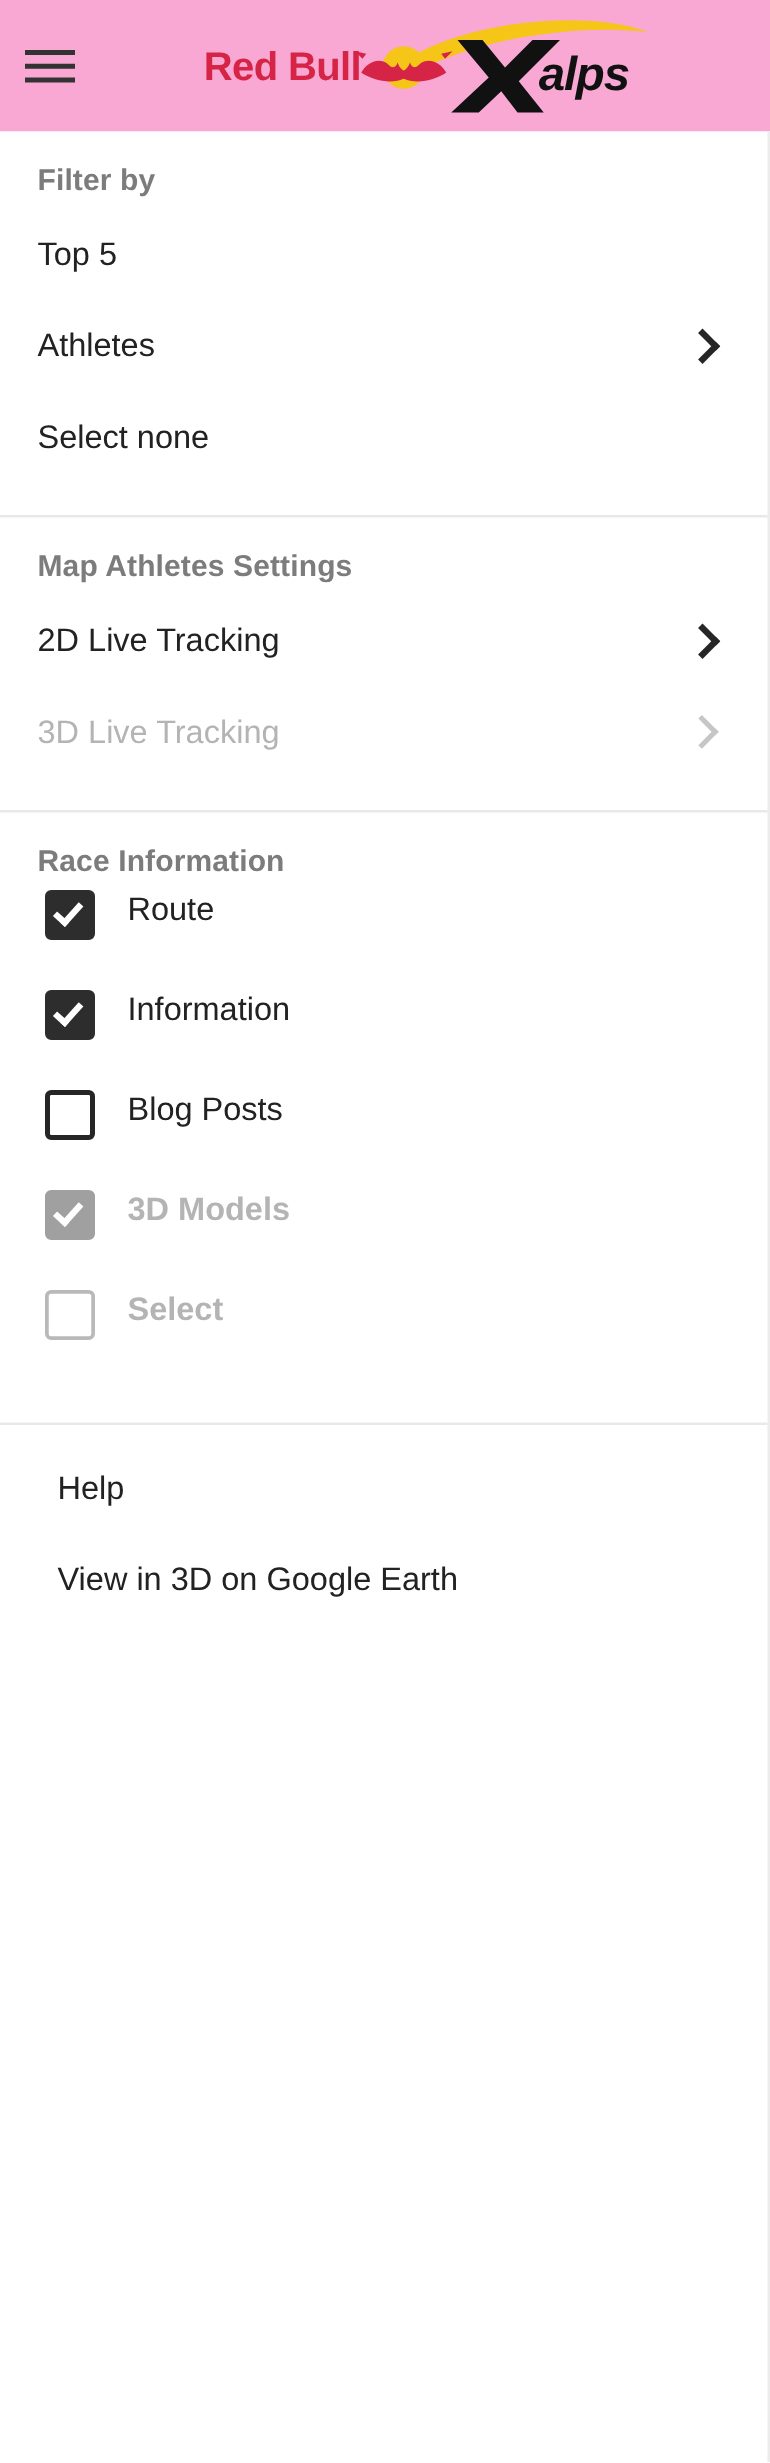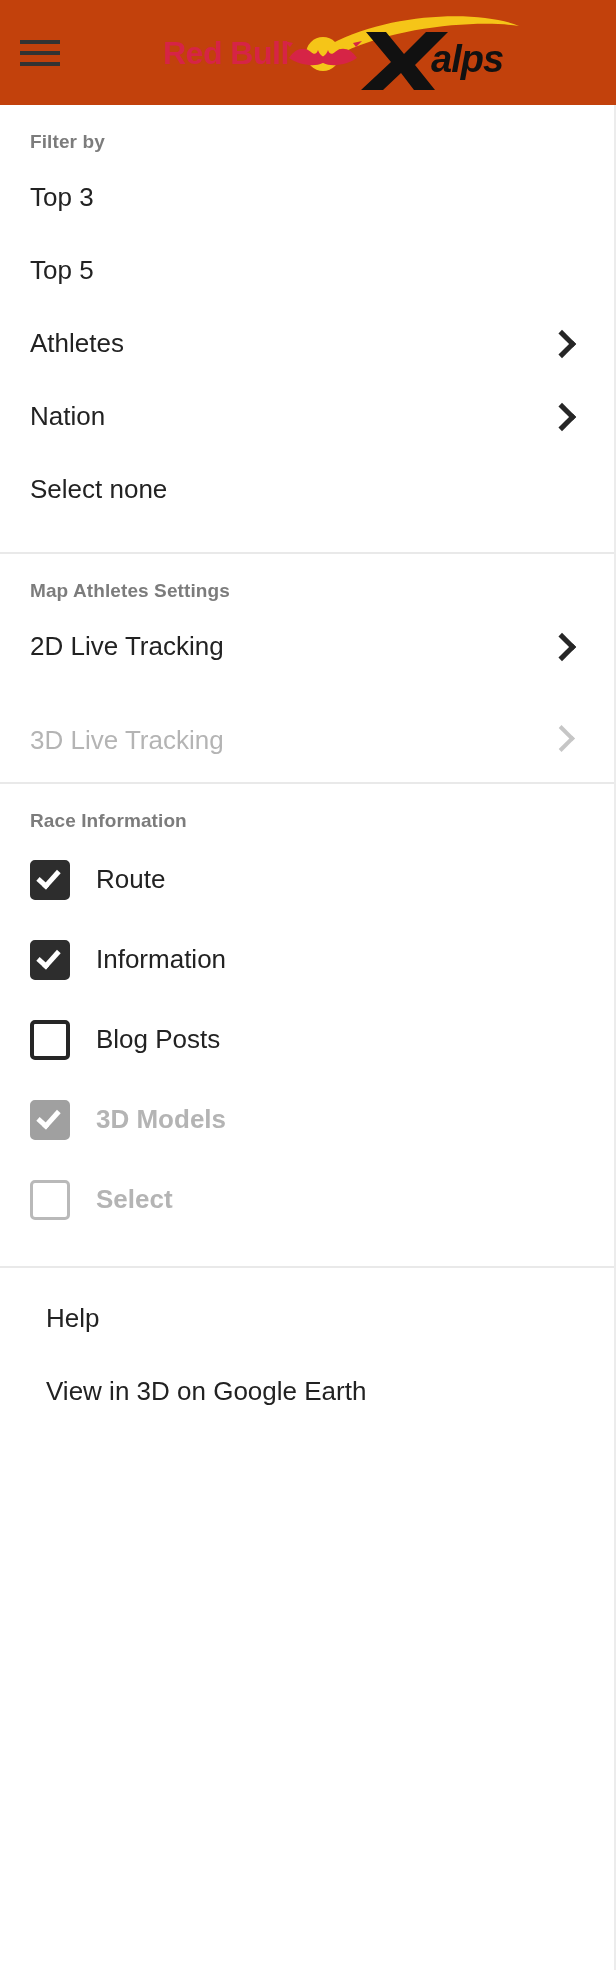--- a/index.html
+++ b/index.html
@@ -20,21 +20,21 @@
     position: relative;
     overflow: hidden;
   }
 
   
   .header {
     height: 105px;
     display: flex;
     align-items: center;
     padding-left: 20px;
-    background: #c2410c;
+    background: #f9a8d4;
   }
 
   .hamburger {
     width: 44px;
     height: 34px;
     display: flex;
     flex-direction: column;
     justify-content: center;
     gap: 7px;
     cursor: pointer;
@@ -63,21 +63,21 @@
     border-right: 2px solid #ececec;
     min-height: 1865px;
   }
 
   .section {
     border-bottom: 2px solid #e9e9e9;
   }
   .section.last { border-bottom: none; margin-left: 16px; }
 
   .section-title {
-    font-size: 19px;
+    font-size: 24px;
     font-weight: bold;
     color: #7c7c7c;
     padding: 26px 0 8px 30px;
     letter-spacing: 0.1px;
   }
 
   .row {
     display: flex;
     align-items: center;
     min-height: 73px;
@@ -87,21 +87,20 @@
     cursor: pointer;
     user-select: none;
   }
   .row .row-label {
     flex: 1 1 auto;
     line-height: 1.2;
   }
   .row.disabled {
     color: #b4b4b4;
     cursor: default;
-    align-items: flex-end;
   }
 
   
   .chevron {
     flex: 0 0 auto;
     width: 22px;
     height: 34px;
     position: relative;
     margin-right: 12px;
   }
@@ -119,25 +118,25 @@
   .chevron.light::before {
     border-right-color: #c6c6c6;
     border-top-color: #c6c6c6;
     border-right-width: 4px;
     border-top-width: 4px;
   }
 
   
   .cb-row {
     display: flex;
-    align-items: center;
+    align-items: flex-start;
     min-height: 80px;
-    padding-left: 30px;
     cursor: pointer;
     user-select: none;
+    margin-left: 36px;
   }
   .cb-row.disabled { cursor: default; }
 
   .checkbox {
     flex: 0 0 auto;
     width: 40px;
     height: 40px;
     border-radius: 5px;
     position: relative;
     background: #ffffff;
@@ -214,37 +213,30 @@
         <text x="270" y="58" font-family="'Liberation Sans', sans-serif" font-size="38" font-weight="bold" font-style="italic" fill="#111111" letter-spacing="-1">alps</text>
       </svg>
     </div>
   </div>
 
   <div class="body-area">
 
     <div class="section">
       <div class="section-title">Filter by</div>
 
-      <div class="row">
-        <span class="row-label">Top 3</span>
-      </div>
 
       <div class="row">
         <span class="row-label">Top 5</span>
       </div>
 
       <div class="row">
         <span class="row-label">Athletes</span>
         <span class="chevron"></span>
       </div>
 
-      <div class="row">
-        <span class="row-label">Nation</span>
-        <span class="chevron"></span>
-      </div>
 
       <div class="row">
         <span class="row-label">Select none</span>
       </div>
 
       <div class="pad-bottom"></div>
     </div>
 
     <div class="section">
       <div class="section-title">Map Athletes Settings</div>

